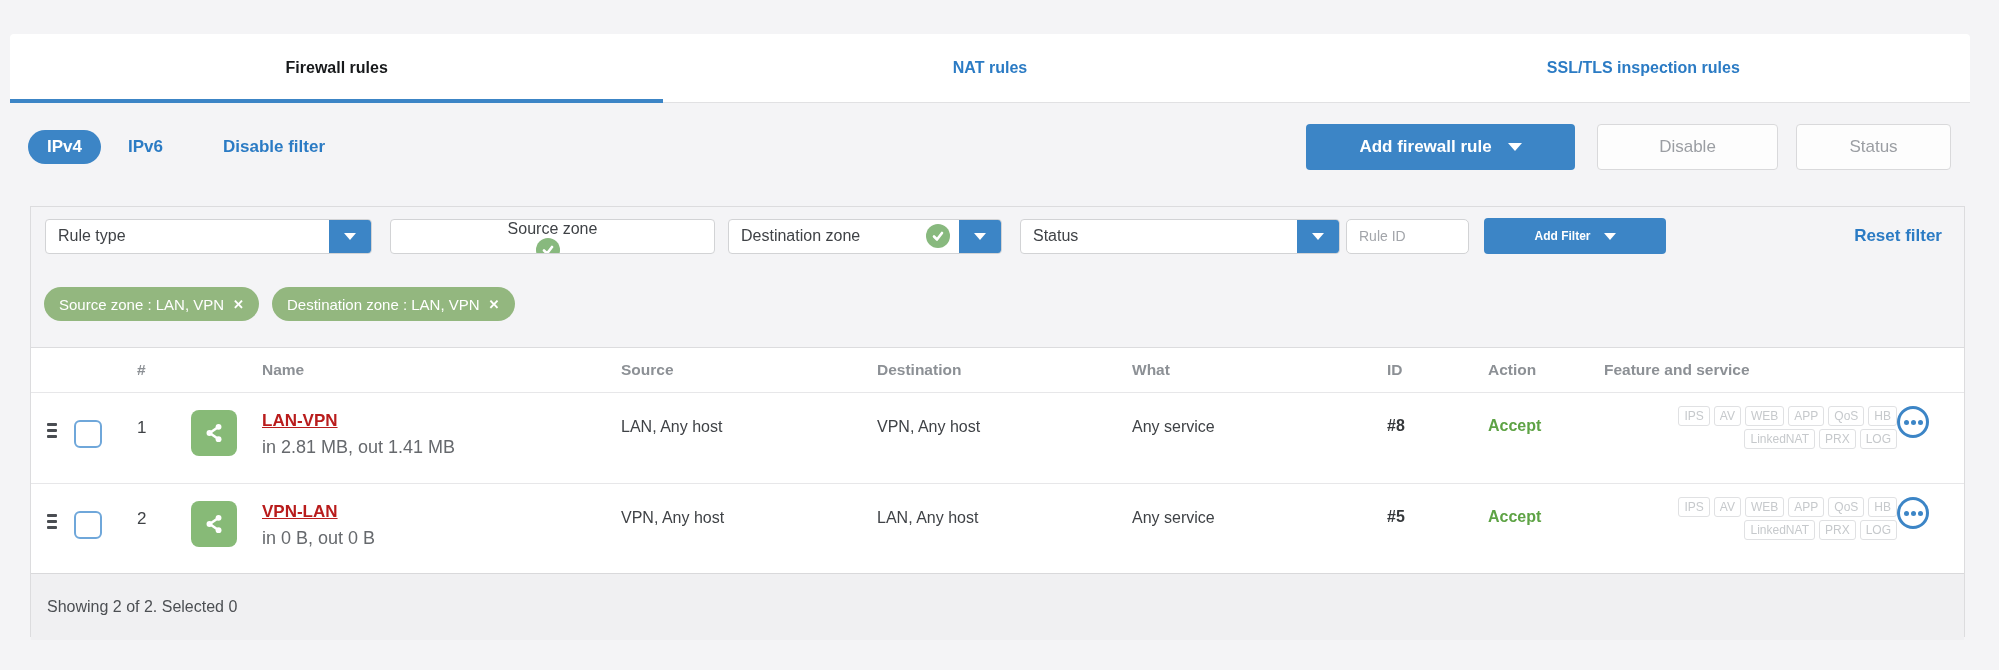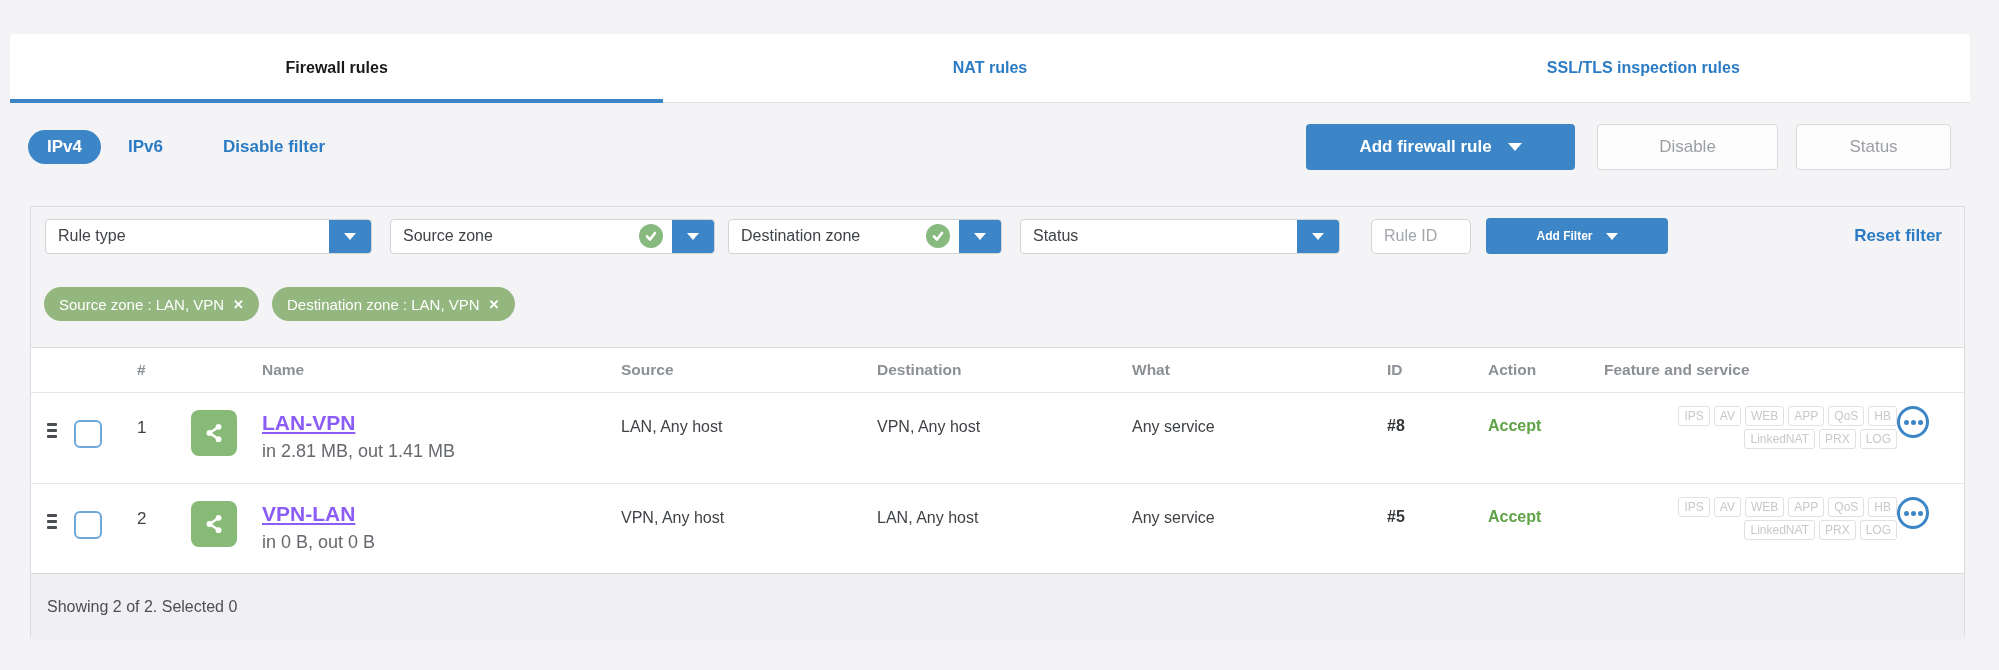--- a/index.html
+++ b/index.html
@@ -40,25 +40,25 @@
   .filter-row { display:flex; align-items:center; padding:11px 14px 0 14px; }
   .fselect { height:35px; background:#fff; border:1px solid #d2d3d5; border-radius:4px;
              display:flex; align-items:center; overflow:hidden; cursor:pointer; }
   .fsel-label { flex:1; padding:0 12px; font-size:16px; color:#3f4246; white-space:nowrap; }
   .fcheck { width:24px; height:24px; border-radius:50%; background:#88b97e; margin-right:9px;
             display:flex; align-items:center; justify-content:center; flex:none; }
   .fsel-btn { width:42px; height:35px; background:#3c85c6; border-radius:0 4px 4px 0;
               display:flex; align-items:center; justify-content:center; flex:none; }
   .fsel-btn .chev { margin:0; border-left-width:6px; border-right-width:6px; border-top-width:7px; }
   .w-ruletype { width:327px; }
-  .w-srczone  { width:325px; margin-left:18px; }
+  .w-srczone  { width:325px; margin-left:18px;flex-direction:column; }
   .w-dstzone  { width:274px; margin-left:13px; }
   .w-status   { width:320px; margin-left:18px; }
-  .rule-id { width:100px; height:35px; margin-left:31px; border:1px solid #d2d3d5; border-radius:5px;
-             background:#fff; font-size:16px; color:#3f4246; padding:0 12px;
+  .rule-id { width:123px; height:35px; margin-left:6px; border:1px solid #d2d3d5; border-radius:5px;
+             background:#fff; font-size:14px; color:#3f4246; padding:0 12px;
              font-family:"Liberation Sans", sans-serif; }
   .rule-id::placeholder { color:#a2a5aa; }
   .btn-addfilter { width:182px; height:36px; margin-left:15px; font-weight:bold; font-size:12px; }
   .btn-addfilter .chev { margin-left:13px; border-left-width:6px; border-right-width:6px; border-top-width:7px; }
   .reset-link { margin-left:auto; margin-right:8px; font-size:17px; font-weight:bold; color:#2b7bc4; cursor:pointer; }
 
   .chips-row { display:flex; padding:33px 0 26px 13px; gap:13px; }
   .chip { height:34px; border-radius:17px; background:#93b77f; color:#fff; font-size:15px;
           display:flex; align-items:center; padding:0 15px; gap:9px; }
   .chip-x { font-size:13px; font-weight:bold; cursor:pointer; }
@@ -93,21 +93,21 @@
   .trow .c-id     { padding-top:24px; font-size:16px; font-weight:bold; color:#35383b; }
   .trow .c-act    { padding-top:24px; font-size:16px; font-weight:bold; color:#5ea345; }
   .trow .c-feat   { padding-top:13px; }
   .trow .c-menu   { padding-top:13px; }
 
   .drag-handle { display:flex; flex-direction:column; gap:3px; width:10px; cursor:grab; }
   .drag-handle i { display:block; height:3px; background:#4a4d52; border-radius:1px; }
   .checkbox { width:28px; height:28px; border:2px solid #6fa7da; border-radius:6px; background:#fff; cursor:pointer; }
   .rule-icon { width:46px; height:46px; border-radius:8px; background:#87ba77;
                display:flex; align-items:center; justify-content:center; }
-  .rule-name { font-size:21px; font-weight:bold; color:#8b5cf6; text-decoration:underline; cursor:pointer; }
+  .rule-name { font-size:17px; font-weight:bold; color:#b91c1c; text-decoration:underline; cursor:pointer; }
   .rule-traffic { margin-top:6px; font-size:18px; color:#66696d; }
 
   .badges { display:flex; flex-direction:column; align-items:flex-end; gap:3px; padding-right:0; }
   .badge-line { display:flex; gap:4px; }
   .badge { font-size:12px; color:#c6c9cc; border:1px solid #e0e1e3; border-radius:3px;
            padding:2px 5px; line-height:14px; background:#fff; }
 
   .more-btn { width:32px; height:32px; border-radius:50%; border:3px solid #3c85c6;
               display:flex; align-items:center; justify-content:center; gap:2px; cursor:pointer; background:#fff; }
   .more-btn i { width:5px; height:5px; border-radius:50%; background:#3c85c6; display:block; }

